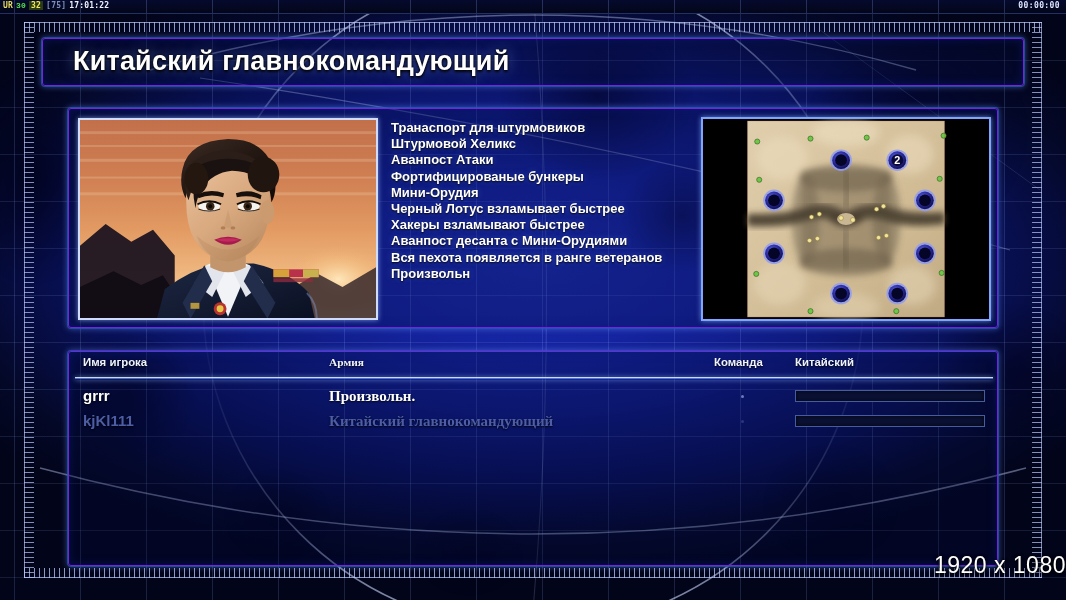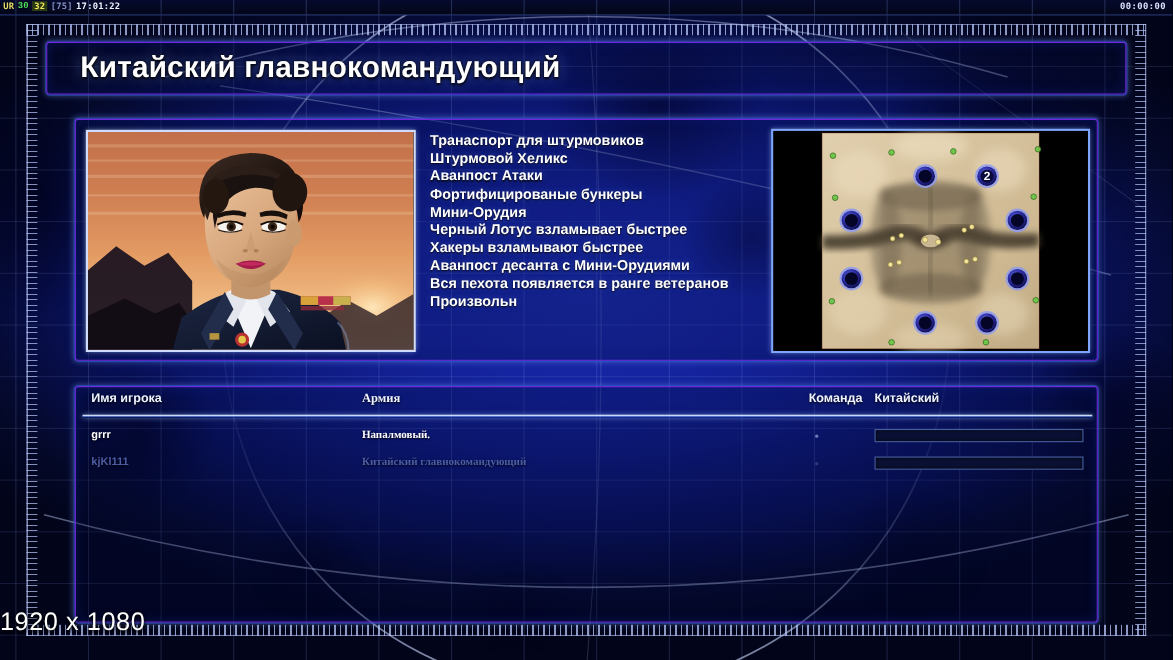--- a/index.html
+++ b/index.html
@@ -187,40 +187,40 @@
   #minimap-frame svg { display: block; width: 100%; height: 100%; }
 
   
   #players-panel {
     left: 68px; top: 335px; width: 930px; height: 215px;
     background: rgba(4,10,60,.26);
     margin-top: 16px;
   }
   .col-name    { position: absolute; left: 14px;  }
   .col-army    { position: absolute; left: 260px; font-family: Liberation Serif, serif; }
-  .col-team    { position: absolute; left: 645px; width: 70px; text-align: right; }
+  .col-team    { position: absolute; left: 645px; width: 70px; text-align: left; }
   .col-prog    { position: absolute; left: 726px; }
 
   #players-header {
     position: absolute; left: 0; top: 4px; width: 100%; height: 22px;
     font-size: 11.4px; font-weight: bold; color: #eef3ff;
     text-shadow: 0 1px 2px rgba(0,0,0,.9);
   }
   .header-rule {
     position: absolute; left: 6px; top: 25px; width: 918px; height: 3px;
     background: linear-gradient(to bottom,
       rgba(210,228,255,.95) 0 1px,
       rgba(120,160,255,.65) 1px 2px,
       rgba(40,80,190,.25) 2px 3px);
     box-shadow: 0 0 5px rgba(150,190,255,.6);
   }
 
   .player-row { position: absolute; left: 0; width: 100%; height: 24px; }
   .player-row .ptext {
-    font-size: 10px; font-weight: bold; line-height: 24px;
+    font-size: 15px; font-weight: bold; line-height: 24px;
     white-space: nowrap;
     text-shadow: 0 1px 2px rgba(0,0,0,.9);
   }
   .player-row.active .ptext { color: #ffffff; }
   .player-row.dim    .ptext { color: #4d5ea6; }
 
   
   .progress {
     position: absolute; top: 6px; width: 190px; height: 12px;
     background: #0a1134;
@@ -242,21 +242,21 @@
   }
   .progress.dim .fill { filter: brightness(.78) saturate(.7); }
   .team-dot {
     position: absolute; top: 11px; width: 3px; height: 3px;
     border-radius: 50%; background: rgba(190,210,255,.55);
   }
 
   
   #resolution {
     position: absolute; left: 0; top: 552px; width: 1066px;
-    text-align: left;
+    text-align: right;
     font-size: 23px; font-weight: normal; color: #ffffff;
     letter-spacing: .5px;
     text-shadow: 0 0 3px rgba(0,0,0,.95), 0 2px 4px rgba(0,0,0,.9);
     z-index: 7;
   }
 </style>
 </head>
 <body>
 
 <div id="screen">
@@ -582,21 +582,21 @@
     <div id="players-header">
       <span class="col-name">Имя игрока</span>
       <span class="col-army">Армия</span>
       <span class="col-team">Команда</span>
       <span class="col-prog">Китайский</span>
     </div>
     <div class="header-rule"></div>
 
     <div class="player-row active" style="top:32px;">
       <span class="ptext col-name">grrr</span>
-      <span class="ptext col-army">Напалмовый.</span>
+      <span class="ptext col-army">Произвольн.</span>
       <span class="team-dot" style="left:672px;"></span>
       <span class="progress" style="left:726px;">
         <span class="fill" style="width:100%;"></span>
       </span>
     </div>
 
     <div class="player-row dim" style="top:57px;">
       <span class="ptext col-name">kjKl111</span>
       <span class="ptext col-army">Китайский главнокомандующий</span>
       <span class="team-dot" style="left:672px; opacity:.35;"></span>

